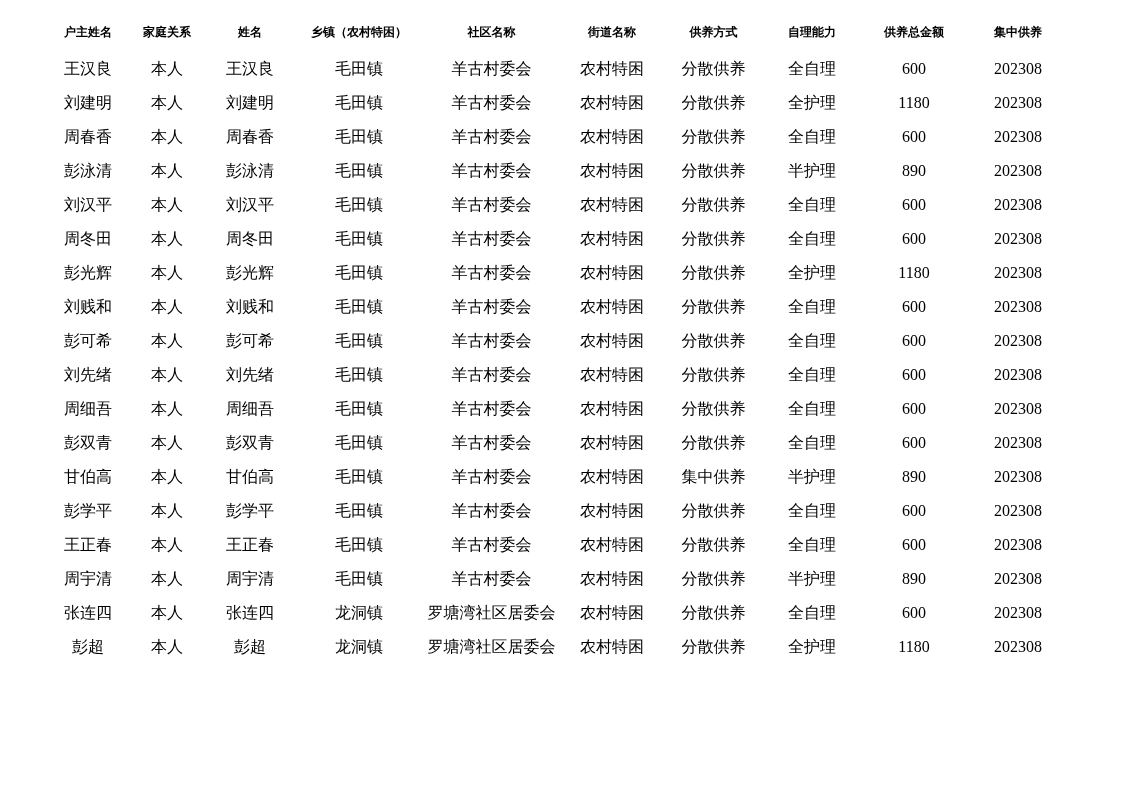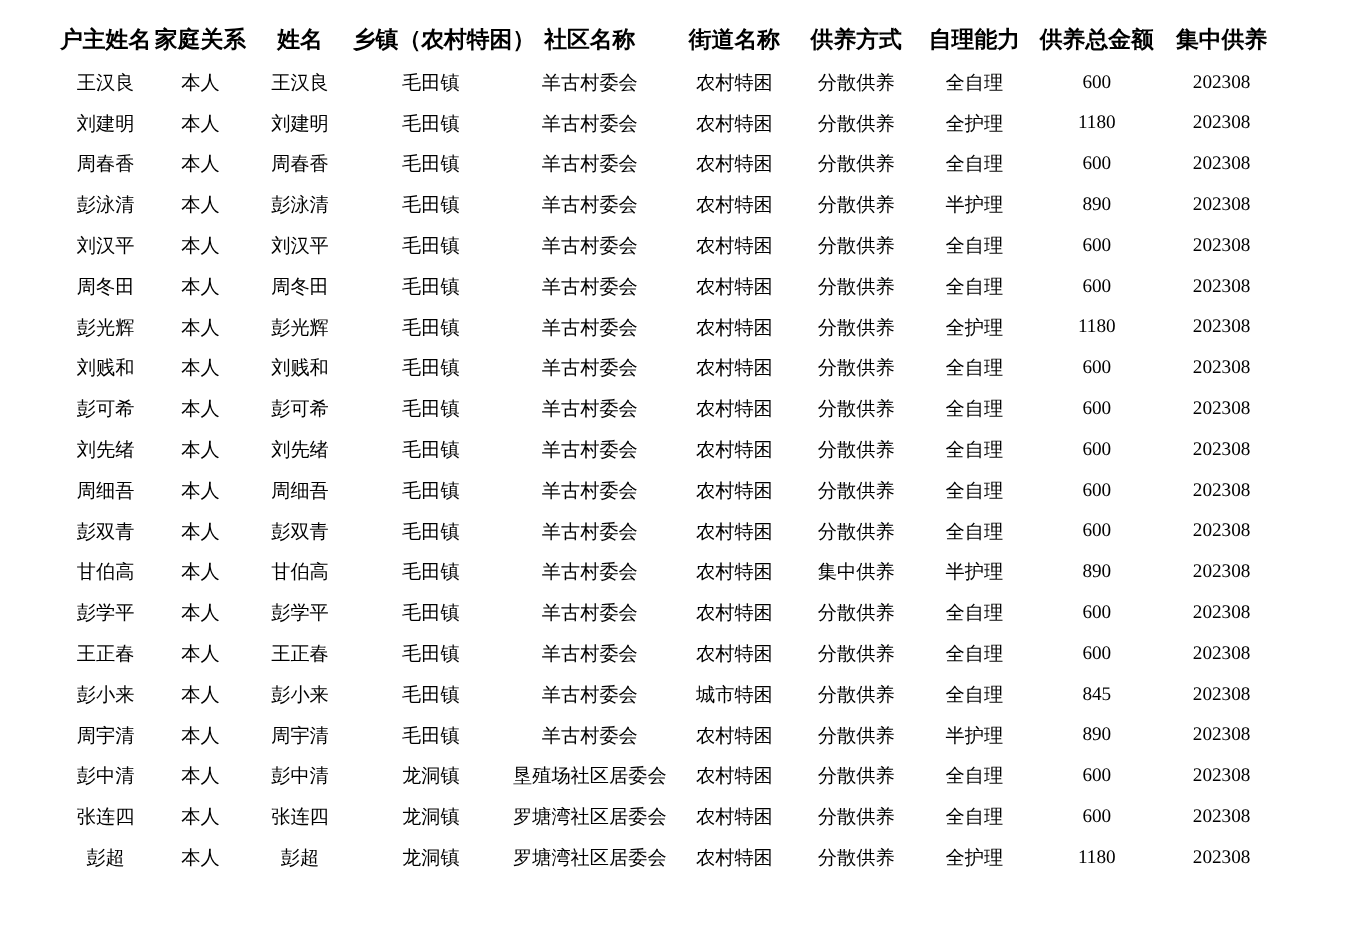--- a/index.html
+++ b/index.html
@@ -12,21 +12,21 @@
     font-family: "Liberation Serif", "DejaVu Serif", serif;
   }
   table.roster {
     border-collapse: collapse;
     table-layout: fixed;
     margin: 13px 0 0 48px;
     width: 1022px;
   }
   table.roster th {
     font-weight: bold;
-    font-size: 19px;
+    font-size: 12px;
     height: 39px;
     padding: 0;
     text-align: center;
     vertical-align: middle;
     white-space: nowrap;
   }
   table.roster td {
     font-size: 16px;
     height: 34px;
     padding: 0;
@@ -240,53 +240,29 @@
         <td>王正春</td>
         <td>毛田镇</td>
         <td>羊古村委会</td>
         <td>农村特困</td>
         <td>分散供养</td>
         <td>全自理</td>
         <td>600</td>
         <td>202308</td>
       </tr>
       <tr>
-        <td>彭小来</td>
-        <td>本人</td>
-        <td>彭小来</td>
-        <td>毛田镇</td>
-        <td>羊古村委会</td>
-        <td>城市特困</td>
-        <td>分散供养</td>
-        <td>全自理</td>
-        <td>845</td>
-        <td>202308</td>
-      </tr>
-      <tr>
         <td>周宇清</td>
         <td>本人</td>
         <td>周宇清</td>
         <td>毛田镇</td>
         <td>羊古村委会</td>
         <td>农村特困</td>
         <td>分散供养</td>
         <td>半护理</td>
         <td>890</td>
-        <td>202308</td>
-      </tr>
-      <tr>
-        <td>彭中清</td>
-        <td>本人</td>
-        <td>彭中清</td>
-        <td>龙洞镇</td>
-        <td>垦殖场社区居委会</td>
-        <td>农村特困</td>
-        <td>分散供养</td>
-        <td>全自理</td>
-        <td>600</td>
         <td>202308</td>
       </tr>
       <tr>
         <td>张连四</td>
         <td>本人</td>
         <td>张连四</td>
         <td>龙洞镇</td>
         <td>罗塘湾社区居委会</td>
         <td>农村特困</td>
         <td>分散供养</td>

